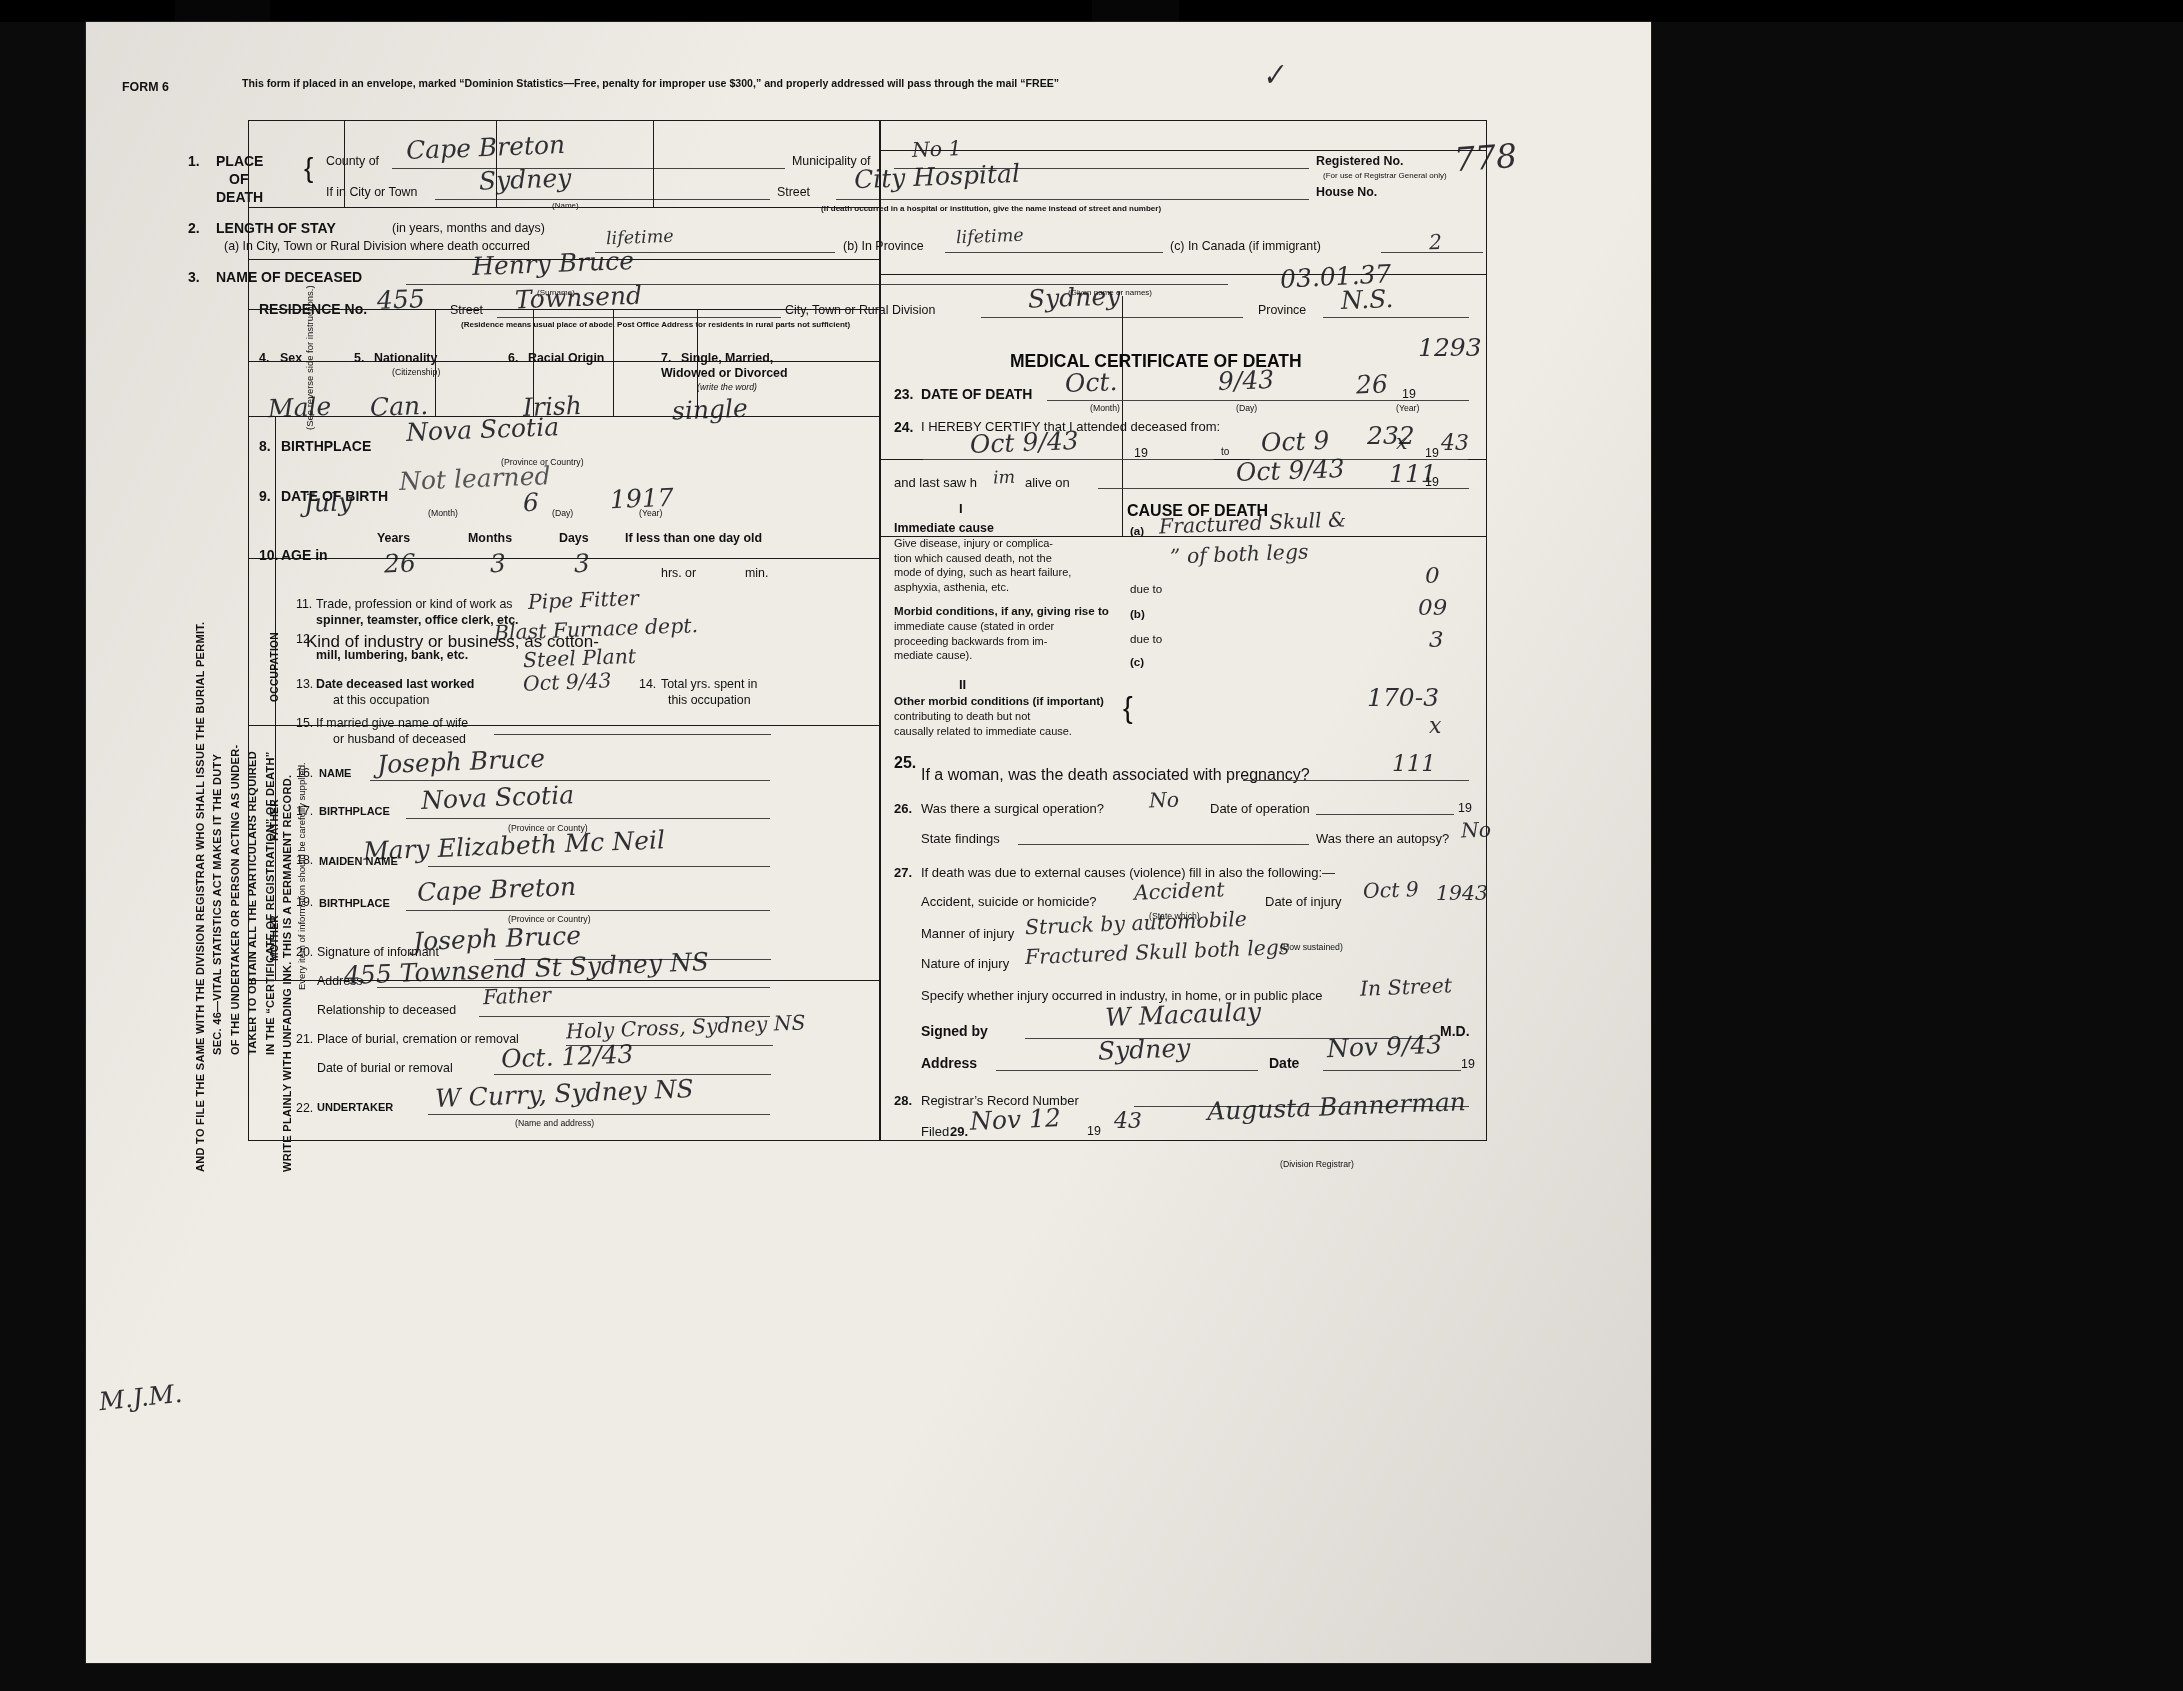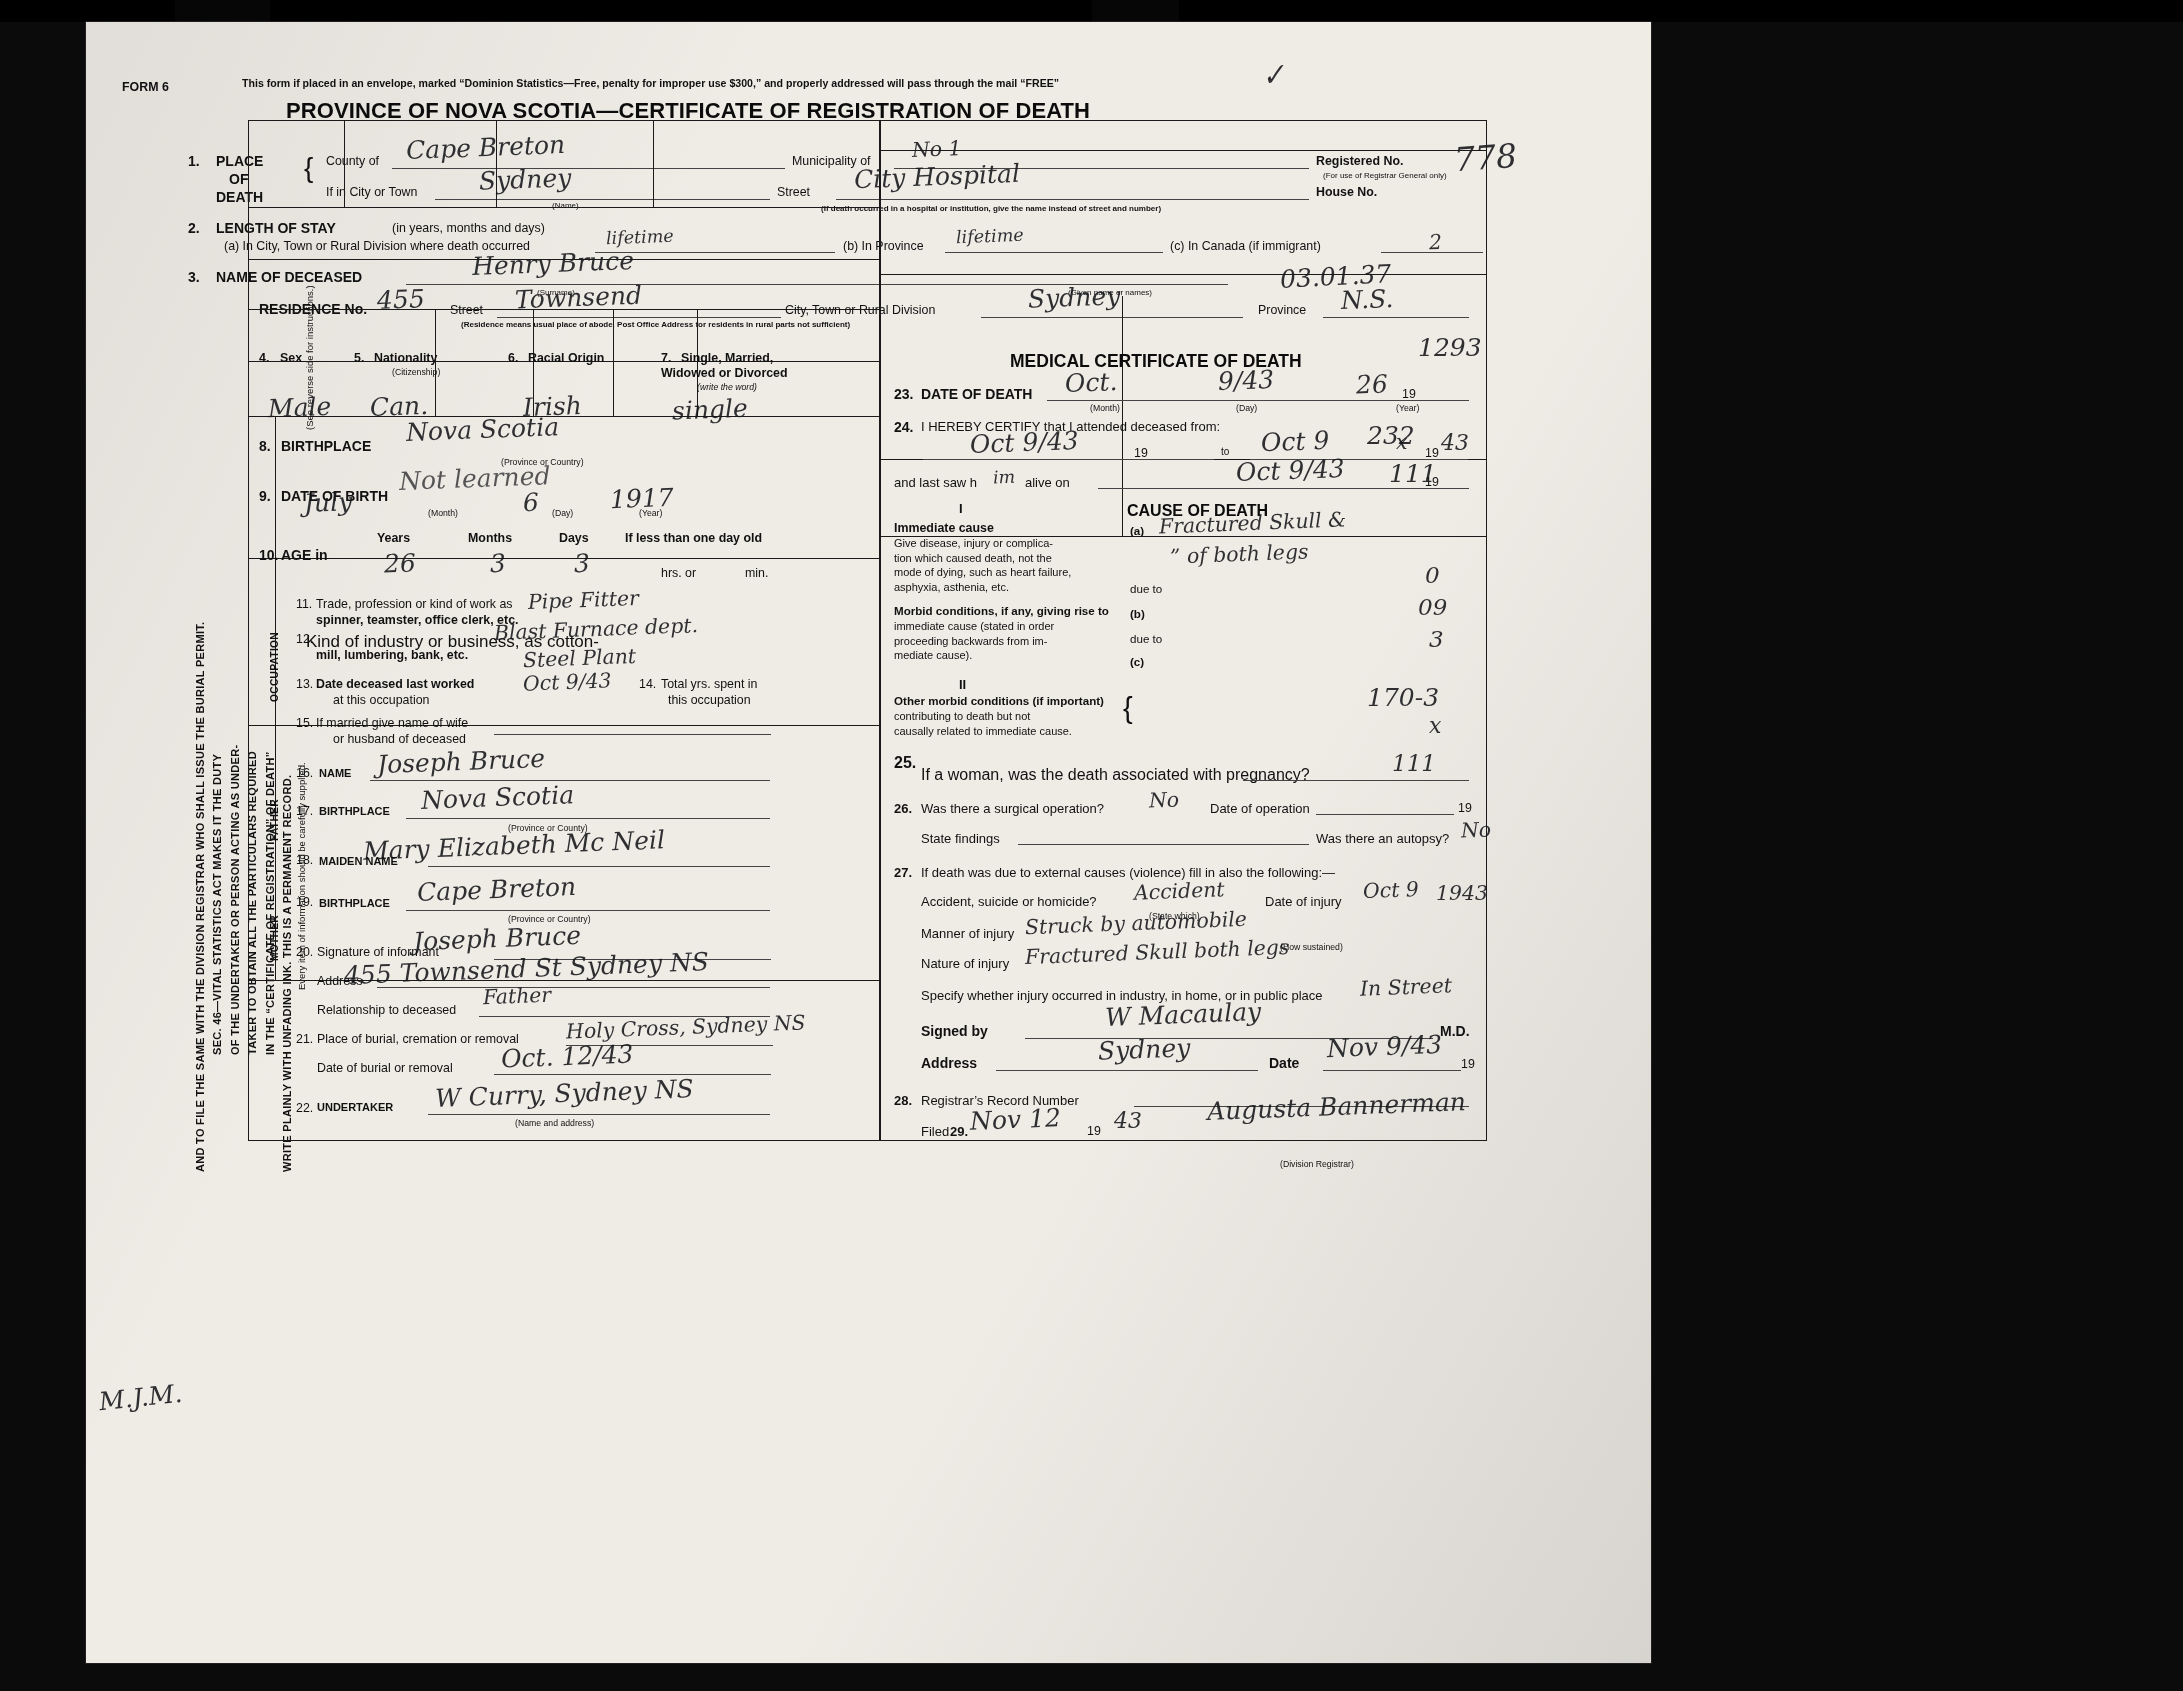--- a/index.html
+++ b/index.html
@@ -53,21 +53,20 @@
   <div class="topblack"></div>
   <div class="tab1"></div>
   <div class="tab2"></div>
   <div class="hole h1"></div>
   <div class="hole h2"></div>
 
   <div class="paper">
 
     <div class="t pt" style="left:36px;top:58px;font-size:12.4px;">FORM 6</div>
     <div class="t" style="left:156px;top:55px;font-size:10.6px;font-weight:bold;color:#111;">This form if placed in an envelope, marked “Dominion Statistics—Free, penalty for improper use $300,” and properly addressed will pass through the mail “FREE”</div>
-    <div class="t" style="left:200px;top:76px;font-size:22px;font-weight:bold;color:#0c0c0c;letter-spacing:0.1px;">PROVINCE OF NOVA SCOTIA—CERTIFICATE OF REGISTRATION OF DEATH</div>
     <div class="hw hw0" style="left:1175px;top:36px;font-size:29px;transform:rotate(-10deg);">✓</div>
     <div class="hw hw0" style="left:1368px;top:116px;font-size:33px;transform:rotate(-4deg);">778</div>
 
     <div class="vert" style="left:125px;top:1033px;">SEC. 46—VITAL STATISTICS ACT MAKES IT THE DUTY</div>
     <div class="vert" style="left:143px;top:1033px;">OF THE UNDERTAKER OR PERSON ACTING AS UNDER-</div>
     <div class="vert" style="left:160px;top:1033px;">TAKER TO OBTAIN ALL THE PARTICULARS REQUIRED</div>
     <div class="vert" style="left:178px;top:1033px;">IN THE “CERTIFICATE OF REGISTRATION” OF DEATH”</div>
     <div class="vert" style="left:195px;top:1150px;">WRITE PLAINLY WITH UNFADING INK.  THIS IS A PERMANENT RECORD.</div>
     <div class="vert" style="left:108px;top:1150px;">AND TO FILE THE SAME WITH THE DIVISION REGISTRAR WHO SHALL ISSUE THE BURIAL PERMIT.</div>
     <div class="vert2" style="left:218px;top:408px;">(See reverse side for instructions.)</div>

